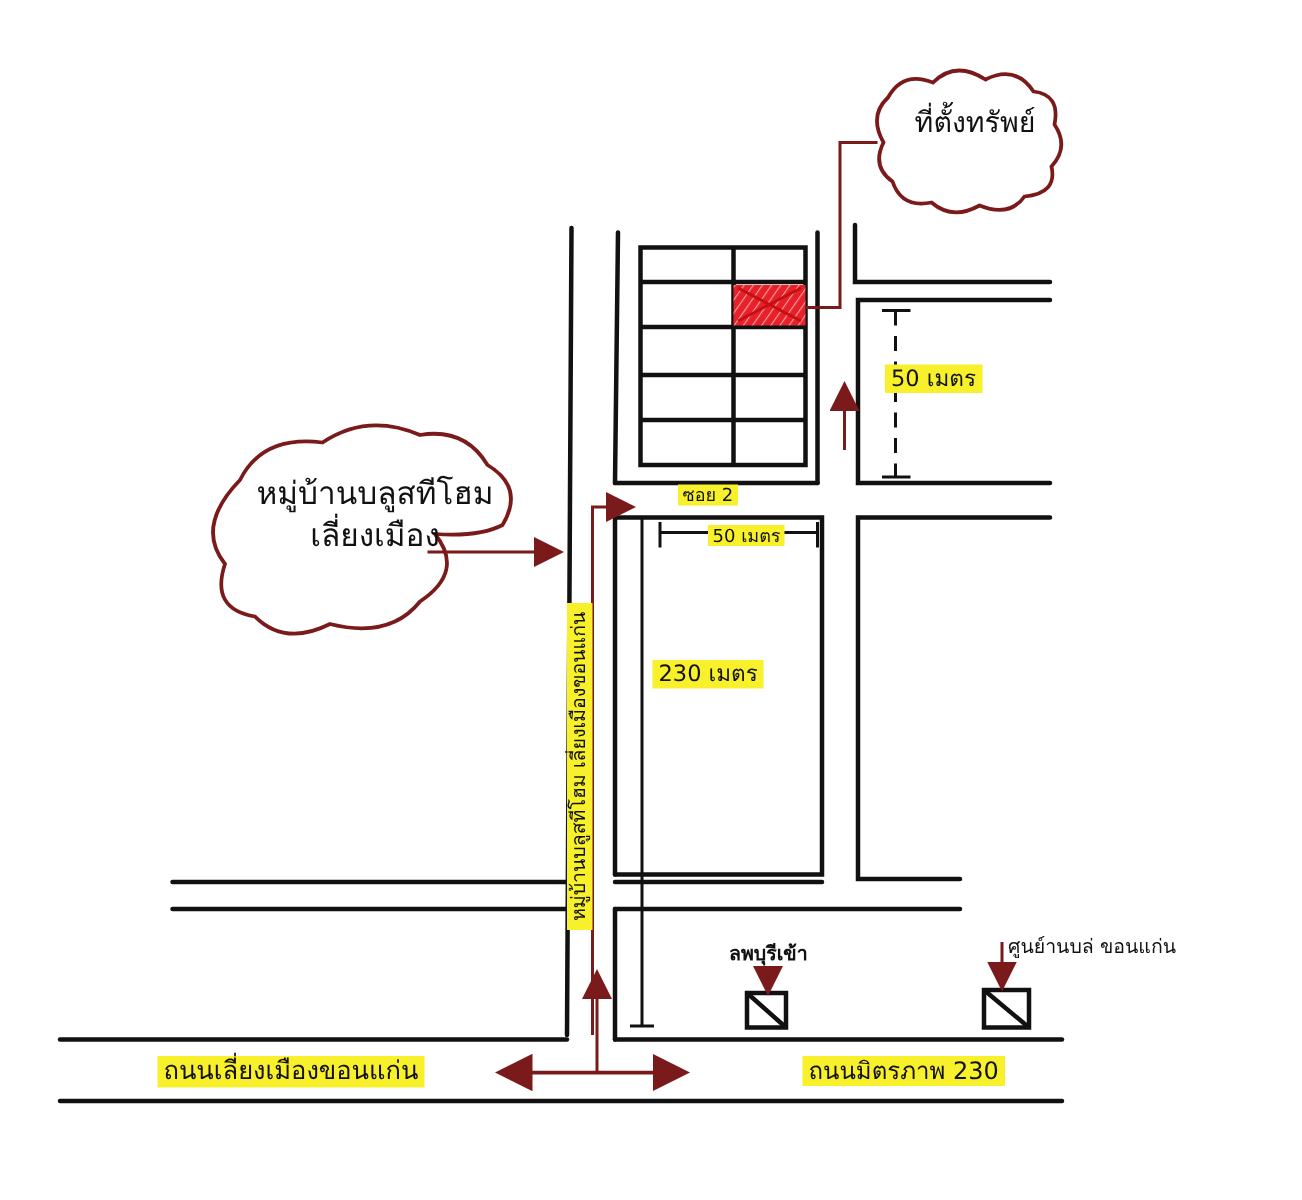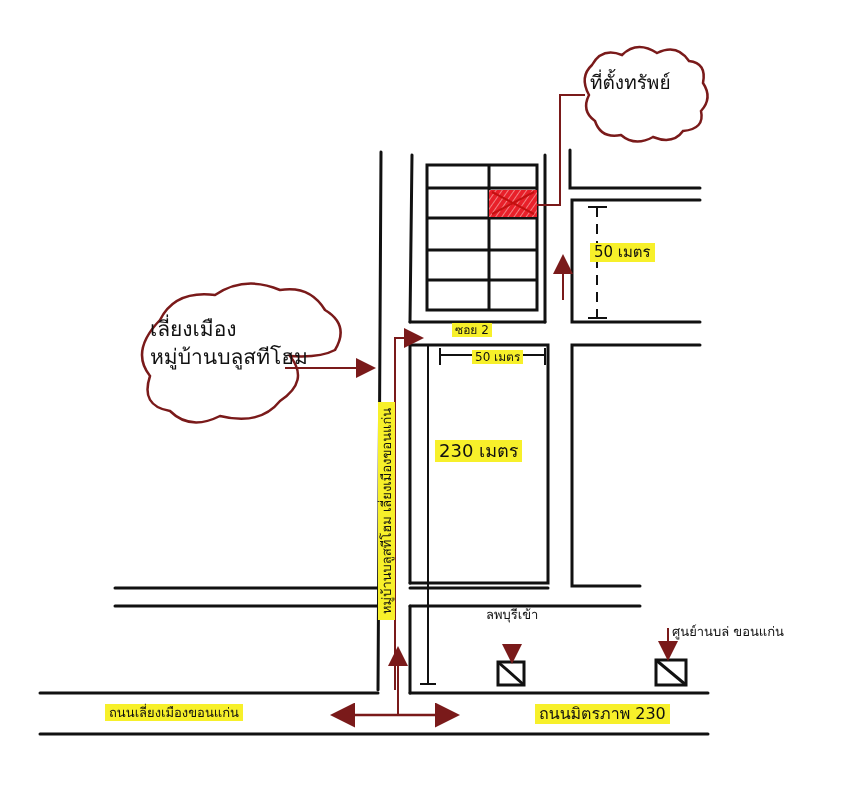--- a/index.html
+++ b/index.html
@@ -1,21 +1,21 @@
 <!DOCTYPE html>
 <html><head>
 <meta charset="utf-8">
 <style>
   html,body{margin:0;padding:0;background:#ffffff;}
   #map{position:relative;width:868px;height:800px;overflow:hidden;background:#ffffff;
        font-family:"DejaVu Sans", sans-serif;}
   svg{position:absolute;left:0;top:0;}
   .lbl{position:absolute;color:#111;white-space:nowrap;line-height:1;}
   .hl{background:#f7f02a;padding:2px 4px;}
-  .cloud-text{position:absolute;color:#111;font-size:22px;line-height:1.35;}
+  .cloud-text{position:absolute;color:#111;font-size:22px;line-height:1.35;text-align:center;}
 </style>
 </head>
 <body>
 
 <div id="map">
   <svg width="868" height="800" viewBox="0 0 868 800">
     <defs>
       <pattern id="hatch" width="5" height="5" patternUnits="userSpaceOnUse" patternTransform="rotate(35)">
         <rect width="5" height="5" fill="#e8202a"></rect>
         <line x1="0" y1="0" x2="0" y2="5" stroke="#f6a0a0" stroke-width="1.5"></line>
@@ -97,26 +97,26 @@
     <line x1="668" y1="628" x2="668" y2="657" stroke="#7a1a1a" stroke-width="2" marker-end="url(#ah)"></line>
 
     <path d="M592,65 q10,-18 30,-10 q15,-15 35,-2 q20,-10 32,8 q18,2 14,22 q10,15 -2,28 q4,18 -18,20 q-10,14 -30,6 q-18,10 -32,-2 q-20,4 -26,-14 q-14,-10 -6,-26 q-10,-18 3,-30z" fill="none" stroke="#7a1a1a" stroke-width="2.5"></path>
     <path d="M160,320 q15,-30 55,-25 q30,-20 65,-5 q30,-5 45,20 q25,15 10,40 q-15,8 -45,6 q20,25 -10,45 q-20,25 -60,15 q-30,15 -50,-5 q-30,-5 -20,-35 q-20,-25 10,-56z" fill="none" stroke="#7a1a1a" stroke-width="2.5"></path>
   </svg>
 
   <div class="cloud-text" style="left:590px;top:70px;width:120px;font-size:19px;">
     <div>ที่ตั้งทรัพย์</div>
   </div>
   <div class="cloud-text" style="left:150px;top:315px;width:200px;font-size:21px;">
+    <div>หมู่บ้านบลูสทีโฮม</div>
     <div>เลี่ยงเมือง</div>
-    <div>หมู่บ้านบลูสทีโฮม</div>
   </div>
 
   <span class="lbl hl" style="left:452px;top:323px;font-size:12px;padding:1px 3px;">ซอย 2</span>
   <span class="lbl hl" style="left:472px;top:350px;font-size:12px;padding:1px 3px;">50 เมตร</span>
   <span class="lbl hl" style="left:590px;top:243px;font-size:15px;">50 เมตร</span>
-  <span class="lbl hl" style="left:435px;top:440px;font-size:18px;">230 เมตร</span>
+  <span class="lbl hl" style="left:435px;top:440px;font-size:15px;">230 เมตร</span>
   <span class="lbl hl" style="left:378px;top:620px;font-size:13px;transform:rotate(-90deg);transform-origin:left top;padding:2px 6px;">หมู่บ้านบลูสทีโฮม เลี่ยงเมืองขอนแก่น</span>
-  <span class="lbl" style="left:486px;top:608px;font-size:13px;">ลพบุรีเข้า</span>
+  <span class="lbl" style="left:486px;top:630px;font-size:13px;font-weight:bold;">ลพบุรีเข้า</span>
   <span class="lbl" style="left:672px;top:625px;font-size:13px;">ศูนย์านบล่ ขอนแก่น</span>
-  <span class="lbl hl" style="left:105px;top:704px;font-size:13px;">ถนนเลี่ยงเมืองขอนแก่น</span>
+  <span class="lbl hl" style="left:105px;top:704px;font-size:17px;">ถนนเลี่ยงเมืองขอนแก่น</span>
   <span class="lbl hl" style="left:535px;top:704px;font-size:16px;">ถนนมิตรภาพ 230</span>
 </div>
 
 </body></html>

